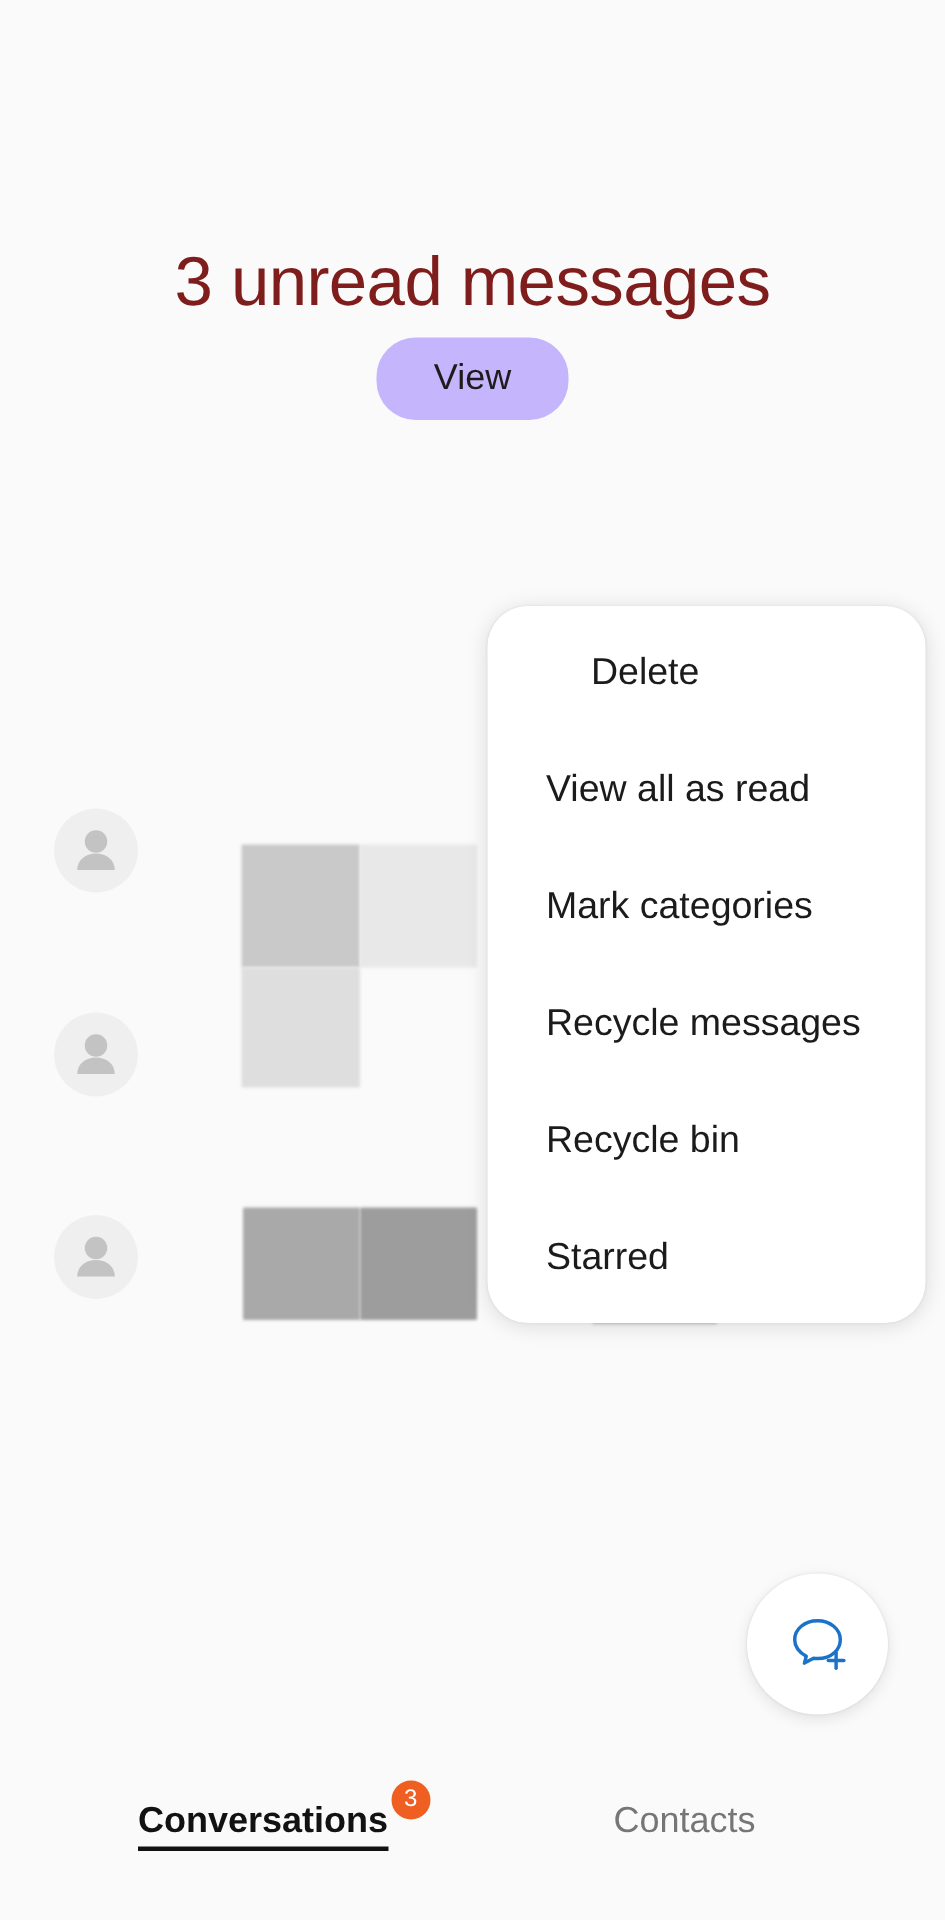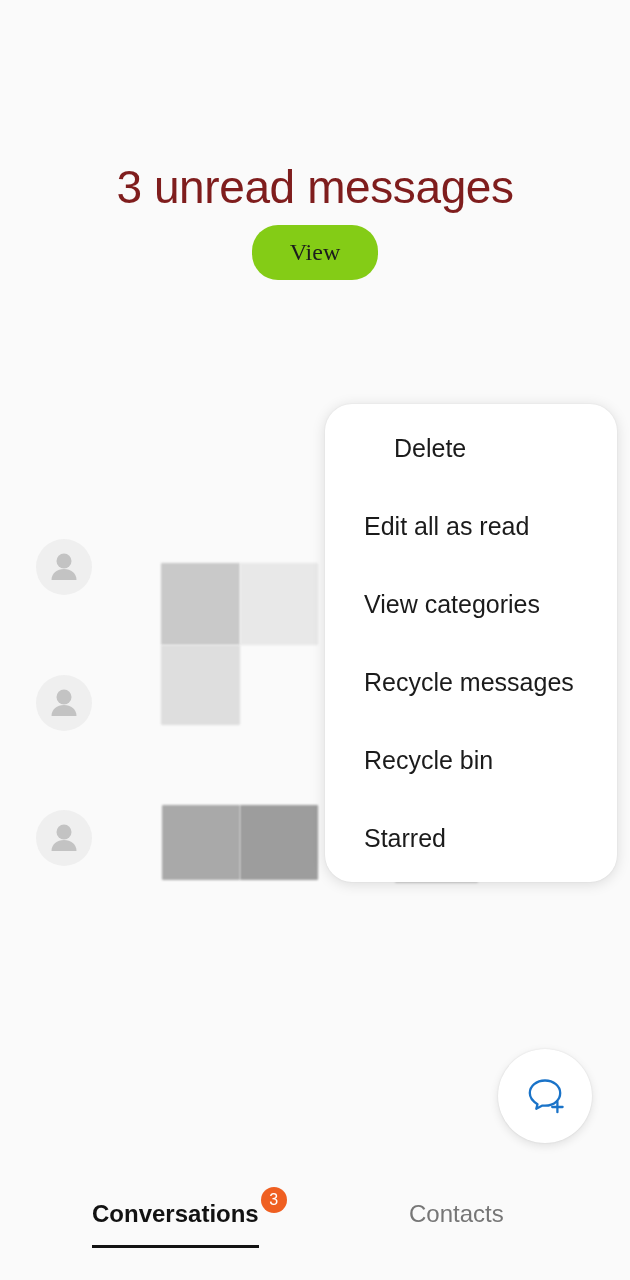--- a/index.html
+++ b/index.html
@@ -34,25 +34,25 @@
     font-size: 46px;
     line-height: 60px;
     font-weight: 400;
     color: #7f1d1d;
     letter-spacing: -0.4px;
     white-space: nowrap;
   }
 
   .view-button {
     margin-top: 8px;
-    background: #84cc16;
+    background: #c4b5fd;
     color: #1c1c1c;
     font-size: 24px;
     line-height: 24px;
-    font-family: Liberation Serif, serif;
+    font-family: Liberation Sans, sans-serif;
     border: none;
     border-radius: 26px;
     padding: 15px 38px 16px 38px;
     cursor: pointer;
   }
 
   
   .conversation-list {
     position: absolute;
     top: 530px;
@@ -148,21 +148,21 @@
   .tab-label {
     font-size: 24px;
     line-height: 30px;
     white-space: nowrap;
   }
 
   .tab-conversations .tab-label {
     color: #121212;
     font-weight: 700;
     border-bottom: 3px solid #121212;
-    padding-bottom: 16px;
+    padding-bottom: 2px;
   }
 
   .tab-contacts .tab-label {
     color: #767676;
     font-weight: 400;
   }
 
   .tab-badge {
     position: relative;
     top: -12px;
@@ -222,24 +222,24 @@
 
 </div>
 
 <div class="redact" style="left:395px;top:859px;width:83px;height:24px;background:#cfcfcf;"></div>
 
 <div class="menu-panel">
   <div class="menu-item" style="top:24px;margin-left:30px;">
     <span>Delete</span>
   </div>
   <div class="menu-item" style="top:102px;">
-    <span>Edit all as read</span>
+    <span>View all as read</span>
   </div>
   <div class="menu-item" style="top:180px;">
-    <span>View categories</span>
+    <span>Mark categories</span>
   </div>
   <div class="menu-item" style="top:258px;">
     <span>Recycle messages</span>
   </div>
   <div class="menu-item" style="top:336px;">
     <span>Recycle bin</span>
   </div>
   <div class="menu-item" style="top:414px;">
     <span>Starred</span>
   </div>

